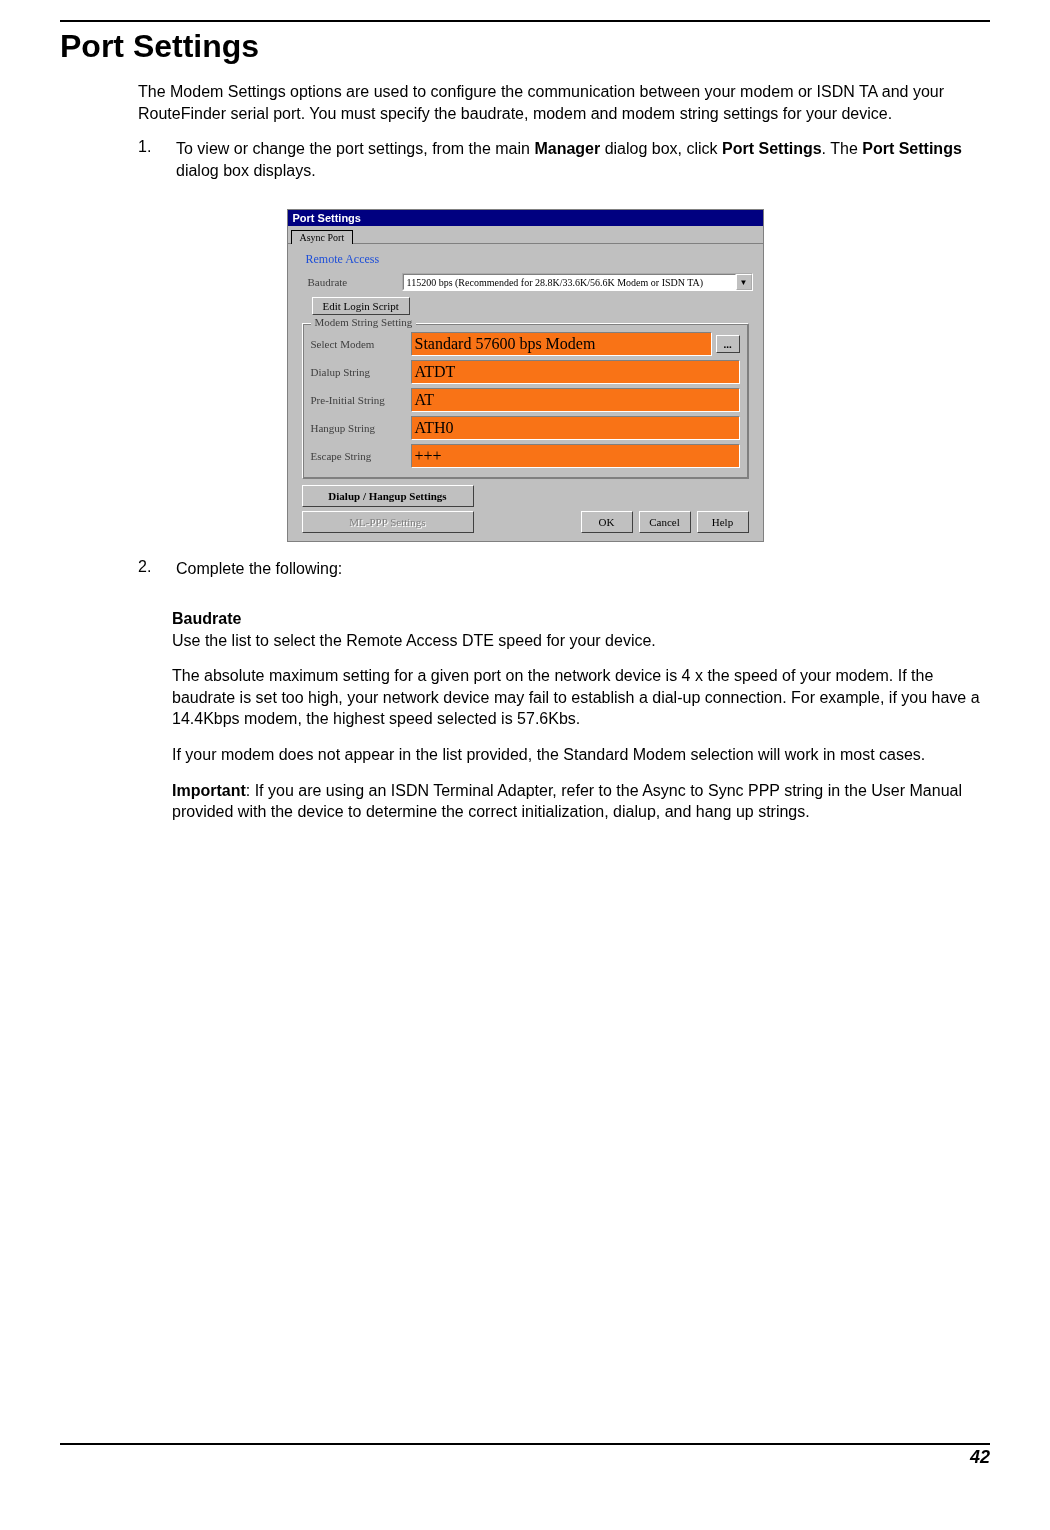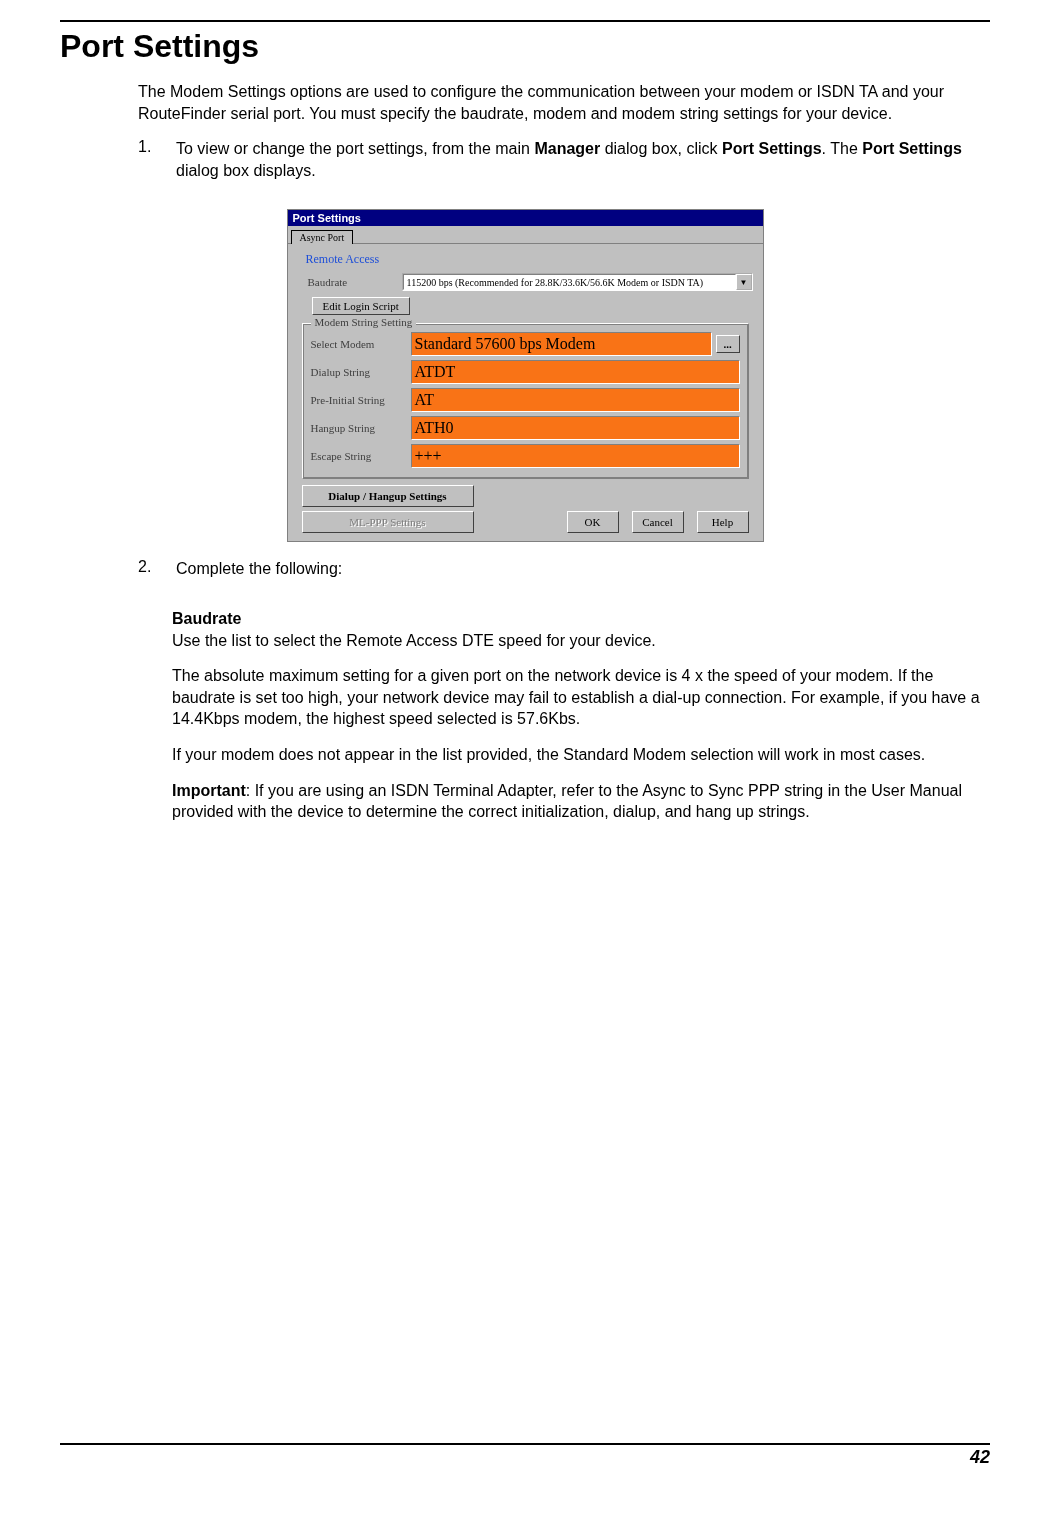--- a/index.html
+++ b/index.html
@@ -250,21 +250,21 @@
   .left-btn {
     width: 170px;
     height: 20px;
     font-family: "Times New Roman", serif;
     font-size: 11px;
   }
   .left-btn .bold-lbl { font-weight: bold; }
   .right-btns {
     margin-left: auto;
     display: flex;
-    gap: 13px;
+    gap: 6px;
     align-self: flex-end;
     text-align: right;
   }
   .small-btn {
     width: 50px;
     height: 20px;
     font-size: 11px;
   }
   .disabled-text { color: #808080; text-shadow: 1px 1px #fff; }
 </style>

